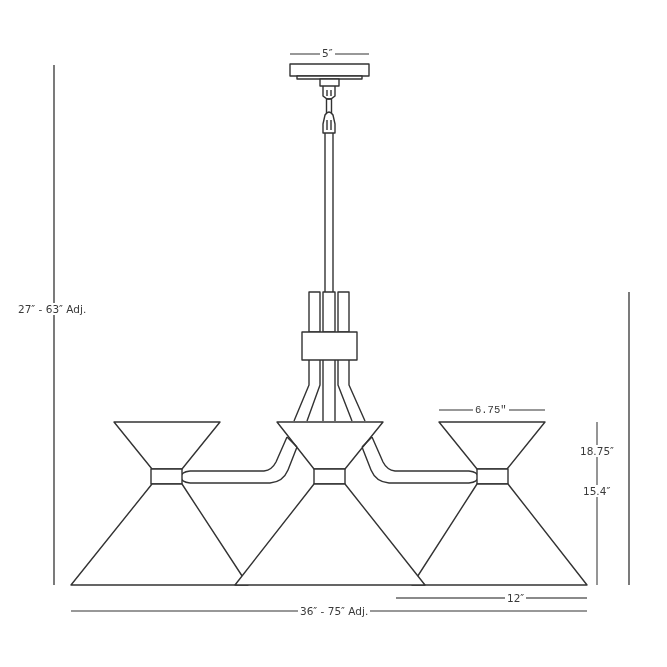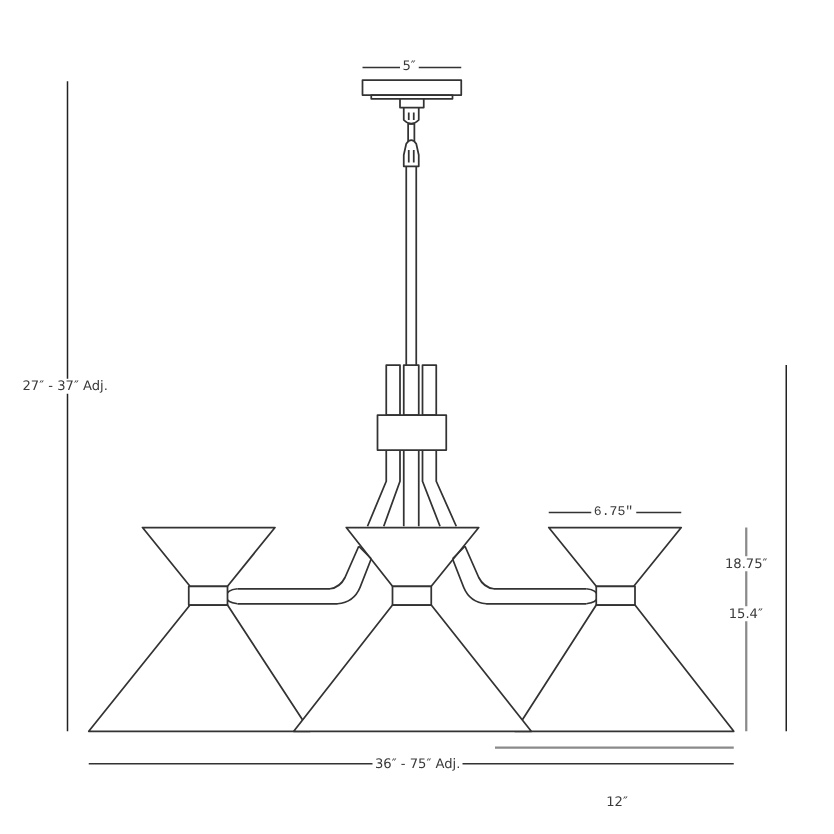--- a/index.html
+++ b/index.html
@@ -89,18 +89,18 @@
     <line x1="54" y1="65" x2="54" y2="585" stroke="#222222"></line>
     <line x1="629" y1="292" x2="629" y2="585" stroke="#222222"></line>
     <line x1="597" y1="422" x2="597" y2="585" stroke="#8a8a8a" stroke-width="1.8"></line>
     <line x1="439" y1="410" x2="545" y2="410" stroke="#333333"></line>
     <line x1="396" y1="598" x2="587" y2="598" stroke="#8a8a8a" stroke-width="1.8"></line>
     <line x1="71" y1="611" x2="587" y2="611" stroke="#333333"></line>
   </g>
 </svg>
 
 <div class="lbl" style="left:320px; top:47px;">5″</div>
-<div class="lbl" style="left:16px; top:303px;">27″ - 37″ Adj.</div>
+<div class="lbl" style="left:16px; top:303px;">27″ - 63″ Adj.</div>
 <div class="lbl" style="left:578px; top:398px;margin-top:47px;">18.75″</div>
 <div class="lbl" style="left:473px; top:404px;font-family:Liberation Mono, monospace;">6.75″</div>
 <div class="lbl" style="left:581px; top:485px;">15.4″</div>
-<div class="lbl" style="left:483px; top:592px;margin-top:44px;">12″</div>
+<div class="lbl" style="left:505px; top:592px;">12″</div>
 <div class="lbl" style="left:298px; top:605px;">36″ - 75″ Adj.</div>
 
 </body></html>

